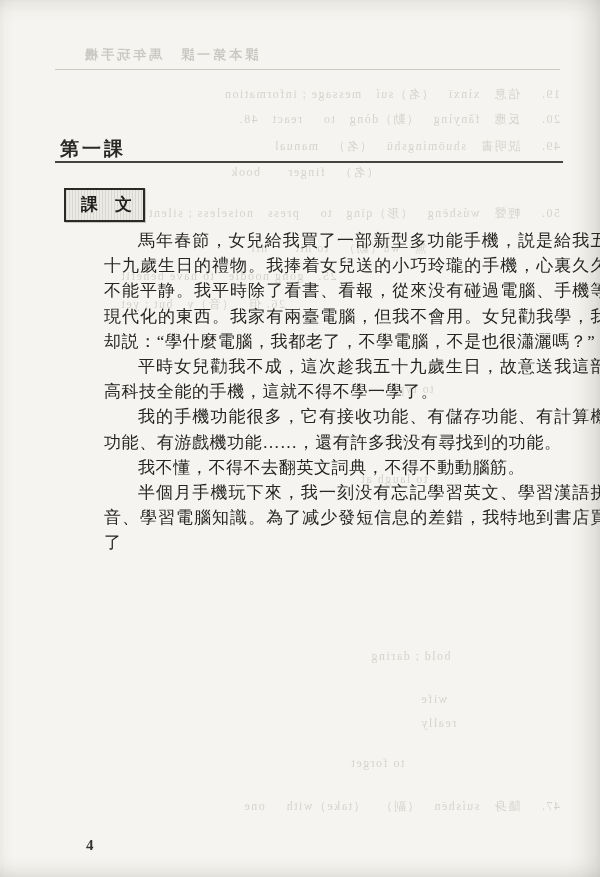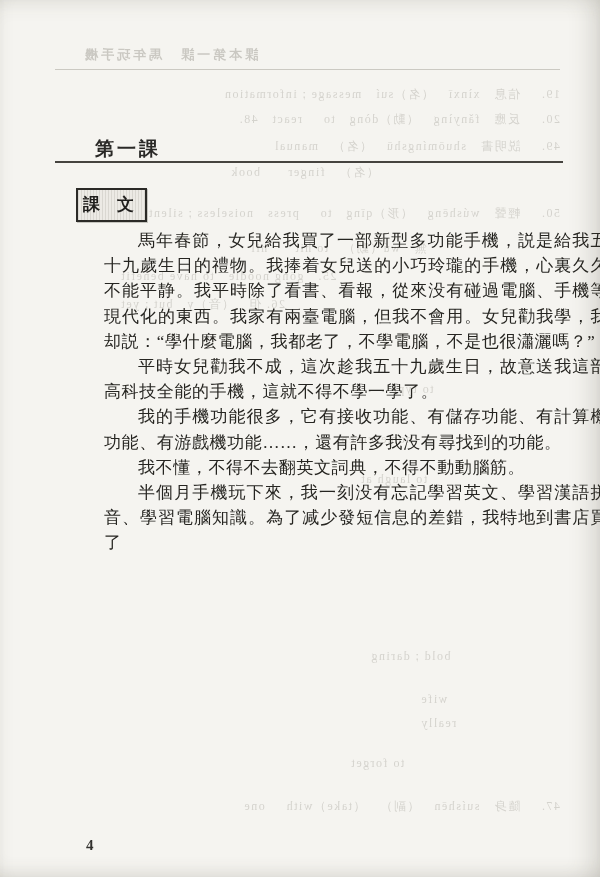--- a/index.html
+++ b/index.html
@@ -20,39 +20,38 @@
       inset 0 -16px 20px -14px rgba(70,64,52,.14),
       inset 0 18px 22px -16px rgba(70,64,52,.10),
       inset 14px 0 18px -15px rgba(70,64,52,.08);
   }
 
   
   .lesson-label {
     position:absolute; left:60px; top:136px;
     font-size:19px; font-weight:bold; letter-spacing:3px;
     color:#2a2927;
-    margin-left:35px;
   }
   .lesson-title {
     position:absolute; left:0; right:30px; top:126px;
     text-align:center;
     font-size:27px; letter-spacing:9px;
     color:#2a2927;
   }
   .header-rule {
     position:absolute; left:55px; top:161px; width:508px;
     border-top:2px solid #45433f;
   }
 
   
   .section-box {
-    position:absolute; left:76px; top:188px;
+    position:absolute; left:64px; top:188px;
     border:2px solid #2b2a27;
     background:repeating-linear-gradient(90deg,#d9d7d1 0 1px,#eceae5 1px 3px);
-    padding:3px 11px 4px 5px;
+    padding:3px 11px 4px 15px;
     font-size:17px; font-weight:bold;
     white-space:pre;
     color:#1f1e1c;
     box-shadow:1px 1px 0 rgba(60,55,45,.25);
   }
 
   
   .body-text {
     position:absolute; left:60px; top:228px; width:504px;
     font-size:17px; line-height:25.2px;

